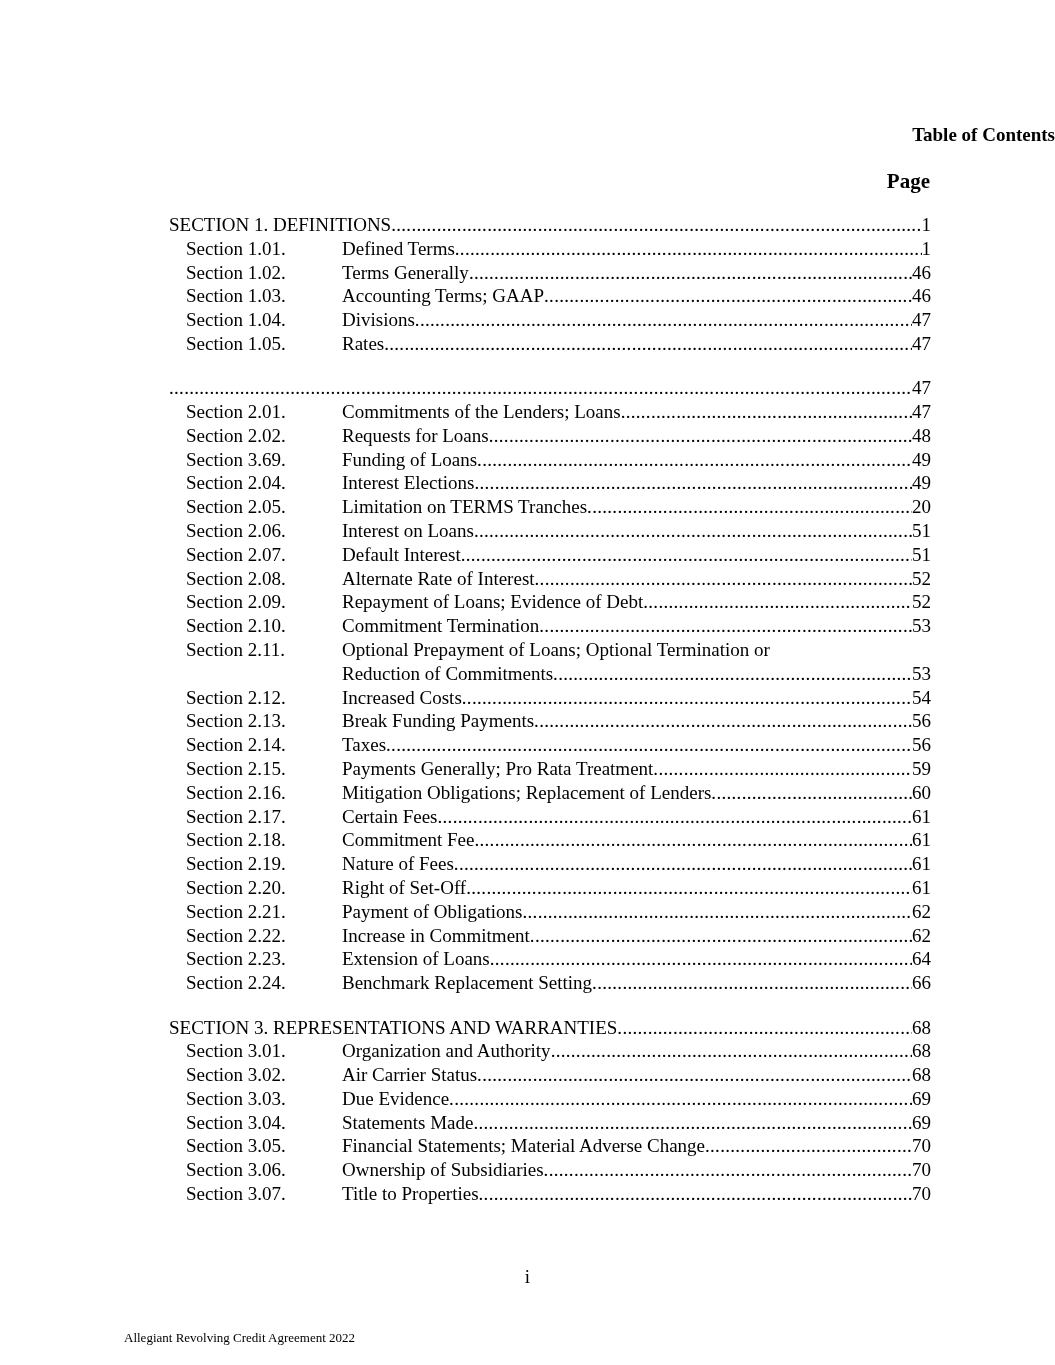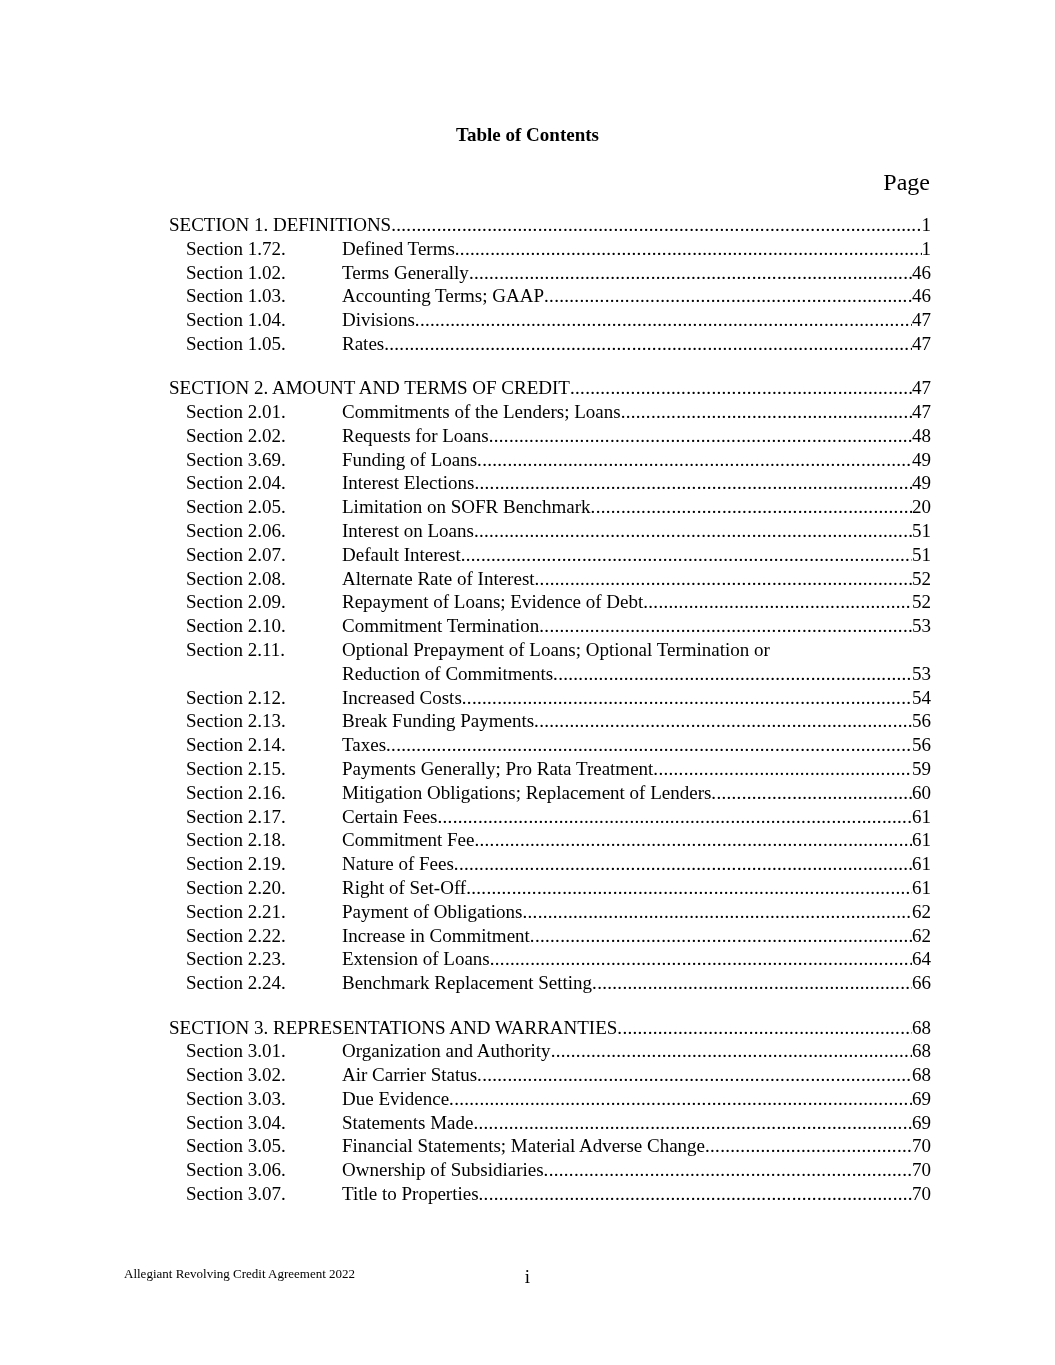--- a/index.html
+++ b/index.html
@@ -2,25 +2,25 @@
 <html><head>
   <meta charset="utf-8">
   <style>
     html, body { margin: 0; padding: 0; background: #ffffff; }
     body {
       width: 1055px; height: 1365px; position: relative; overflow: hidden;
       font-family: "Liberation Serif", "DejaVu Serif", serif; color: #000;
     }
     .title {
       position: absolute; top: 124px; left: 0; width: 1055px;
-      text-align: center; font-weight: bold; font-size: 19px;
+      text-align: right; font-weight: bold; font-size: 19px;
     }
     .page-hdr {
       position: absolute; top: 169px; right: 125px;
-      font-weight: normal; font-size: 24px;
+      font-weight: bold; font-size: 21px;
     }
     .toc { position: absolute; top: 213px; left: 124px; width: 807px; }
     .row {
       position: relative; height: 23.8px; line-height: 23.8px; font-size: 19px;
       display: flex; align-items: baseline; white-space: nowrap;
     }
     .row.section { margin-top: 0; margin-left: 45px; }
     .gap { height: 20.5px; }
     .num { width: 156px; padding-left: 62px; flex: none; }
     .sec-title { flex: none; }
@@ -31,37 +31,37 @@
       content: "........................................................................................................................................................................................................................................................................................................";
       white-space: nowrap; letter-spacing: 0.3px;
     }
     .pg { flex: none; text-align: right; }
     .cont-line { padding-left: 218px; justify-content: flex-end; }
     .footer-page {
       position: absolute; top: 1266px; left: 0; width: 1055px; text-align: center;
       font-size: 19px;
     }
     .footer-doc {
-      position: absolute; top: 1266px; left: 124px; font-size: 13px;
+      position: absolute; top: 1330px; left: 124px; font-size: 13px;
     }
   </style>
 </head>
 <body>
 
 <div class="title">Table of Contents</div>
 <div class="page-hdr">Page</div>
 
 <div class="toc" id="toc">
     <div class="row section">
       <span class="sec-title">SECTION 1. DEFINITIONS</span>
       <span class="leader"></span>
       <span class="pg">1</span>
     </div>
     <div class="row">
-      <span class="num">Section 1.72.</span>
+      <span class="num">Section 1.01.</span>
       <span class="sec-title">Defined Terms</span>
       <span class="leader"></span>
       <span class="pg">1</span>
     </div>
     <div class="row">
       <span class="num">Section 1.02.</span>
       <span class="sec-title">Terms Generally</span>
       <span class="leader"></span>
       <span class="pg">46</span>
     </div>
@@ -78,21 +78,20 @@
       <span class="pg">47</span>
     </div>
     <div class="row">
       <span class="num">Section 1.05.</span>
       <span class="sec-title">Rates</span>
       <span class="leader"></span>
       <span class="pg">47</span>
     </div>
     <div class="gap"></div>
     <div class="row section">
-      <span class="sec-title">SECTION 2. AMOUNT AND TERMS OF CREDIT</span>
       <span class="leader"></span>
       <span class="pg">47</span>
     </div>
     <div class="row">
       <span class="num">Section 2.01.</span>
       <span class="sec-title">Commitments of the Lenders; Loans</span>
       <span class="leader"></span>
       <span class="pg">47</span>
     </div>
     <div class="row">
@@ -108,21 +107,21 @@
       <span class="pg">49</span>
     </div>
     <div class="row">
       <span class="num">Section 2.04.</span>
       <span class="sec-title">Interest Elections</span>
       <span class="leader"></span>
       <span class="pg">49</span>
     </div>
     <div class="row">
       <span class="num">Section 2.05.</span>
-      <span class="sec-title">Limitation on SOFR Benchmark</span>
+      <span class="sec-title">Limitation on TERMS Tranches</span>
       <span class="leader"></span>
       <span class="pg">20</span>
     </div>
     <div class="row">
       <span class="num">Section 2.06.</span>
       <span class="sec-title">Interest on Loans</span>
       <span class="leader"></span>
       <span class="pg">51</span>
     </div>
     <div class="row">

